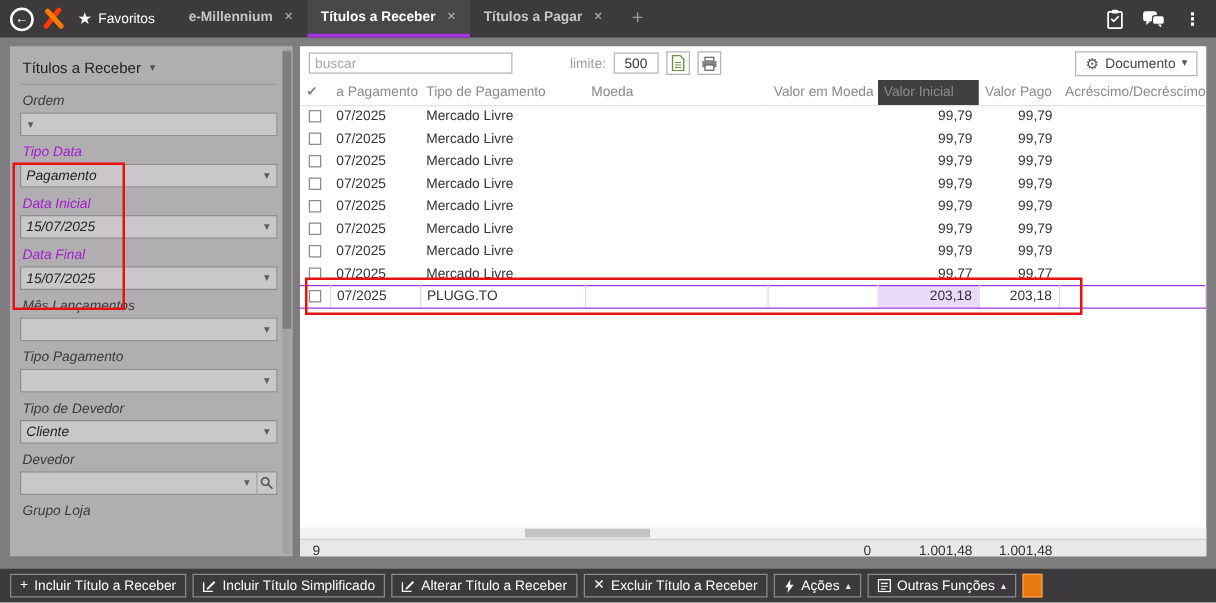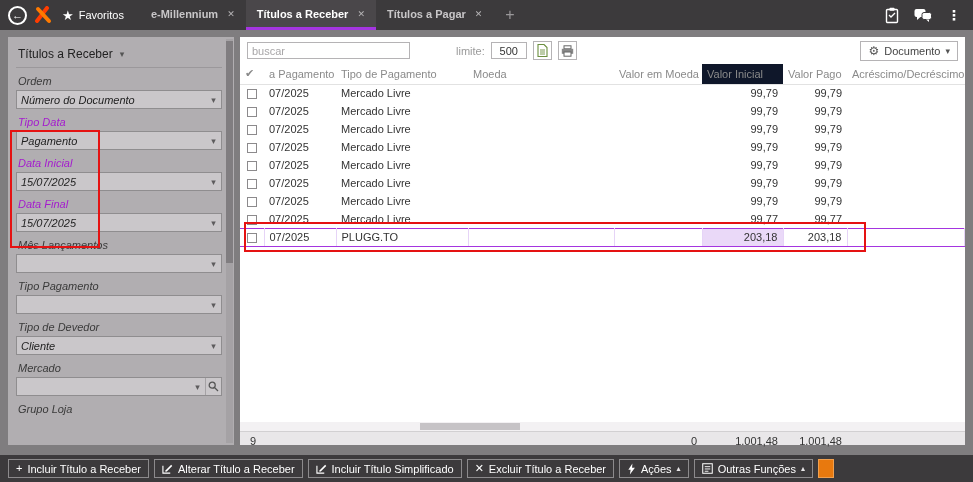--- a/index.html
+++ b/index.html
@@ -83,21 +83,21 @@
   .config-btn .gear { font-size: 12px; color: #555; }
   .config-btn .chev { font-size: 9px; color: #555; }
 
   table.grid { border-collapse: collapse; table-layout: fixed; width: 100%; }
   table.grid thead th {
     height: 20px; font-weight: normal; color: #8a8a8a; text-align: left;
     font-size: 11px; padding: 0 5px; border-bottom: 1px solid #e2e2e2;
     white-space: nowrap; overflow: hidden; cursor: pointer;
   }
   th.th-check { text-align: center; color: #3a3a3a; padding: 0; font-size: 11px; }
-  th.th-inicial { background: #0f172a; color: #fff; }
+  th.th-inicial { background: #404040; color: #fff; }
   table.grid td { height: 18px; font-size: 11px; color: #333; padding: 0 5px; white-space: nowrap; overflow: hidden; }
   .cell-num { text-align: right; }
   .cell-check { text-align: center; padding: 0 !important; width: 24px; }
   .checkbox { display: inline-block; width: 10px; height: 10px; background: #fff; border: 1px solid #8c8a8c; vertical-align: middle; cursor: pointer; }
   tr.selected td { border-top: 1px solid #a435e0; border-bottom: 1px solid #a435e0; border-right: 1px solid #e6d4f7; background: #fff; }
   tr.selected td.cell-inicial { background: #ead9f8; }
 
   .hscroll { position: absolute; left: 0; right: 0; bottom: 14px; height: 9px; background: #f3f1f3; }
   .hscroll-thumb { position: absolute; left: 180px; width: 100px; top: 1px; bottom: 1px; background: #c6c3c6; cursor: pointer; }
   .table-footer {
@@ -180,21 +180,20 @@
 
 <div class="sidebar">
   <div class="sidebar-title">
     <span>Títulos a Receber</span>
     <span class="chev">▾</span>
   </div>
 
   <div class="field">
     <div class="field-label">Ordem</div>
     <div class="dropdown">
-      <span class="dropdown-value">Número do Documento</span>
       <span class="dropdown-chevron">▾</span>
     </div>
   </div>
 
 
   <div class="field">
     <div class="field-label accent">Tipo Data</div>
     <div class="dropdown">
       <span class="dropdown-value">Pagamento</span>
       <span class="dropdown-chevron">▾</span>
@@ -235,21 +234,21 @@
 
   <div class="field">
     <div class="field-label">Tipo de Devedor</div>
     <div class="dropdown">
       <span class="dropdown-value">Cliente</span>
       <span class="dropdown-chevron">▾</span>
     </div>
   </div>
 
   <div class="field">
-    <div class="field-label">Mercado</div>
+    <div class="field-label">Devedor</div>
     <div class="dropdown">
       <span class="dropdown-value"></span>
       <span class="dropdown-chevron">▾</span>
       <span class="mag">
         <svg width="11" height="11" viewBox="0 0 11 11">
           <circle cx="4.2" cy="4.2" r="3" fill="none" stroke="#555" stroke-width="1.3"></circle>
           <path d="M6.5 6.5 L10 10" stroke="#555" stroke-width="1.3"></path>
         </svg>
       </span>
     </div>
@@ -446,30 +445,30 @@
     <span class="ic">+</span>
     <span>Incluir Título a Receber</span>
   </button>
   <button class="action-btn">
     <span class="ic">
       <svg width="11" height="11" viewBox="0 0 12 12">
         <path d="M1 3 V11 H9" fill="none" stroke="#fff" stroke-width="1.2"></path>
         <path d="M4 8 L10 2 L11.2 3.2 L5.2 9.2 L3.6 9.6 Z" fill="#fff"></path>
       </svg>
     </span>
-    <span>Alterar Título a Receber</span>
+    <span>Incluir Título Simplificado</span>
   </button>
   <button class="action-btn">
     <span class="ic">
       <svg width="11" height="11" viewBox="0 0 12 12">
         <path d="M1 3 V11 H9" fill="none" stroke="#fff" stroke-width="1.2"></path>
         <path d="M4 8 L10 2 L11.2 3.2 L5.2 9.2 L3.6 9.6 Z" fill="#fff"></path>
       </svg>
     </span>
-    <span>Incluir Título Simplificado</span>
+    <span>Alterar Título a Receber</span>
   </button>
   <button class="action-btn">
     <span class="ic">✕</span>
     <span>Excluir Título a Receber</span>
   </button>
   <button class="action-btn">
     <span class="ic">
       <svg width="9" height="12" viewBox="0 0 10 12">
         <path d="M6 0 L1.5 6.8 H4 L3.2 12 L8.8 4.6 H5.6 Z" fill="#fff"></path>
       </svg>

